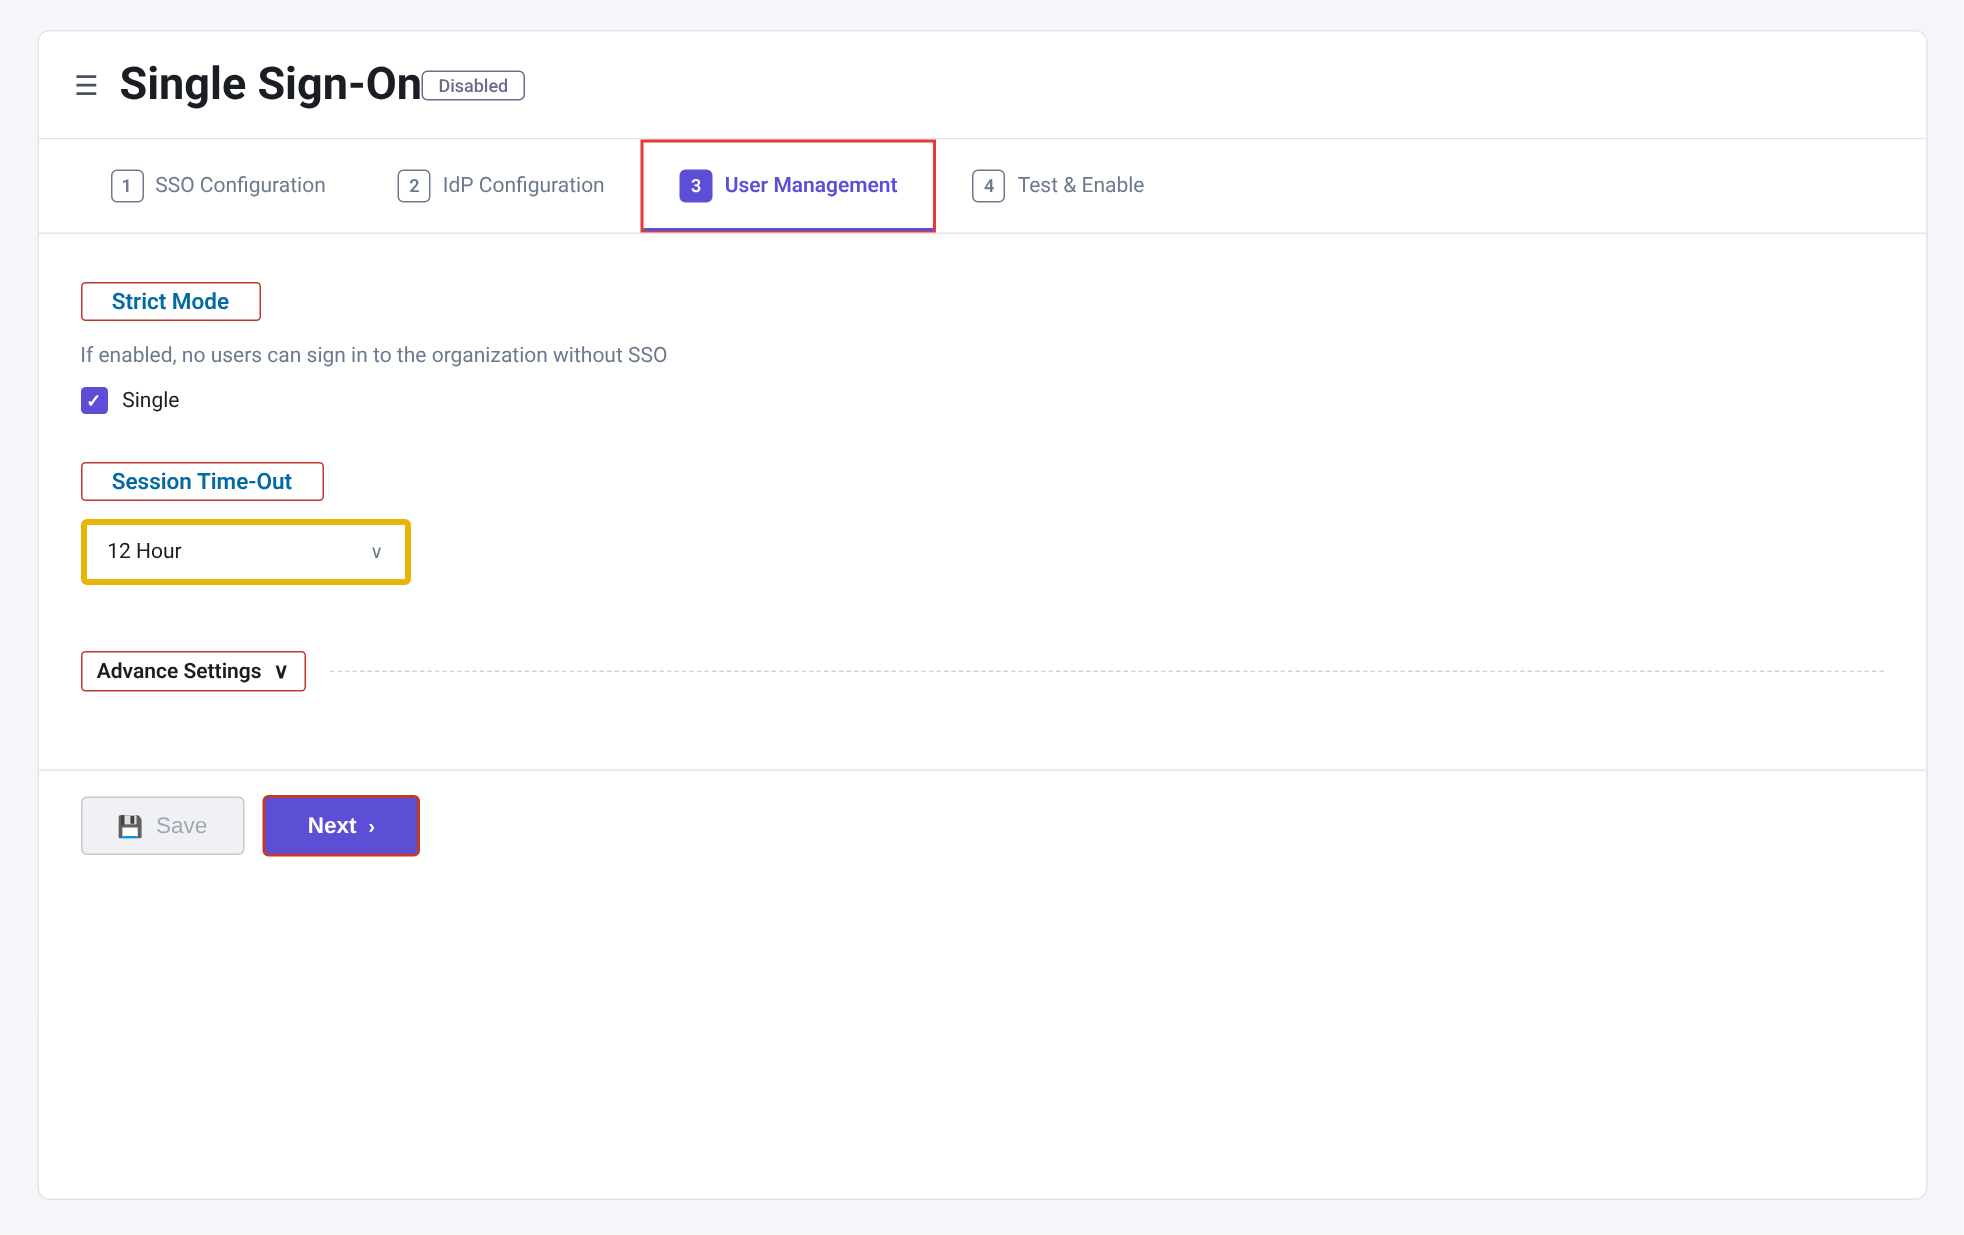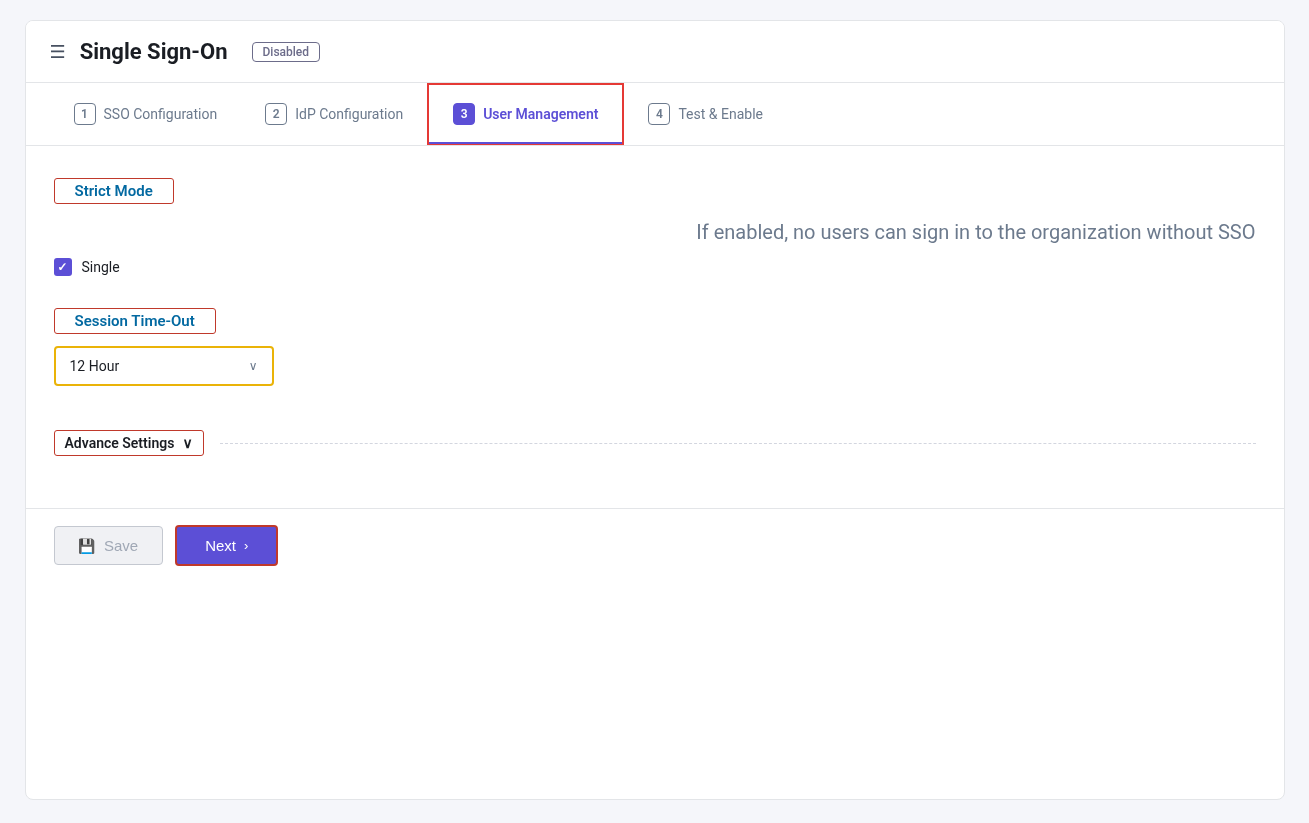--- a/index.html
+++ b/index.html
@@ -28,24 +28,24 @@
       border-bottom: 1px solid #e3e5e8;
       background: #fff;
     }
     .hamburger-icon {
       font-size: 18px;
       color: #475161;
       margin-right: 14px;
       cursor: pointer;
     }
     .page-title {
-      font-size: 22px;
+      font-size: 30px;
       font-weight: 700;
       color: #1a1d23;
-      margin-right: 24px;
+      margin-right: 0;
     }
     .status-badge {
       border: 1px solid #6c6c8a;
       border-radius: 4px;
       padding: 2px 10px;
       font-size: 12px;
       color: #6c6c8a;
       font-weight: 500;
     }
     
@@ -109,25 +109,24 @@
       display: inline-block;
       font-size: 15px;
       font-weight: 600;
       color: #0369a1;
       border: 1.5px solid #c0392b;
       padding: 3px 20px;
       border-radius: 3px;
       margin-bottom: 12px;
     }
     .section-desc {
-      font-size: 20px;
+      font-size: 14px;
       color: #6c7a8d;
       margin-bottom: 6px;
       line-height: 1.6;
-      text-align: right;
     }
     .section-desc a {
       color: #5c4fd6;
       text-decoration: none;
     }
     
     .checkbox-row {
       display: flex;
       align-items: center;
       gap: 10px;
@@ -151,21 +150,21 @@
     }
     .checkbox-label {
       font-size: 14px;
       color: #1a1d23;
     }
     
     .dropdown-select {
       display: flex;
       align-items: center;
       justify-content: space-between;
-      border: 2px solid #eab308;
+      border: 4px solid #eab308;
       border-radius: 4px;
       padding: 10px 14px;
       width: 220px;
       cursor: pointer;
       background: #fff;
       margin-bottom: 12px;
     }
     .dropdown-select .dropdown-value {
       font-size: 14px;
       color: #1a1d23;
@@ -224,21 +223,21 @@
     .btn-next {
       display: flex;
       align-items: center;
       gap: 8px;
       padding: 10px 28px;
       border: 2px solid #c0392b;
       border-radius: 4px;
       background: #5c4fd6;
       color: #fff;
       font-size: 15px;
-      font-weight: 400;
+      font-weight: 700;
       cursor: pointer;
     }
     .btn-next .chevron-right-icon {
       font-size: 13px;
     }
     .save-icon {
       font-size: 14px;
       color: #a0a8b5;
     }
   </style>

